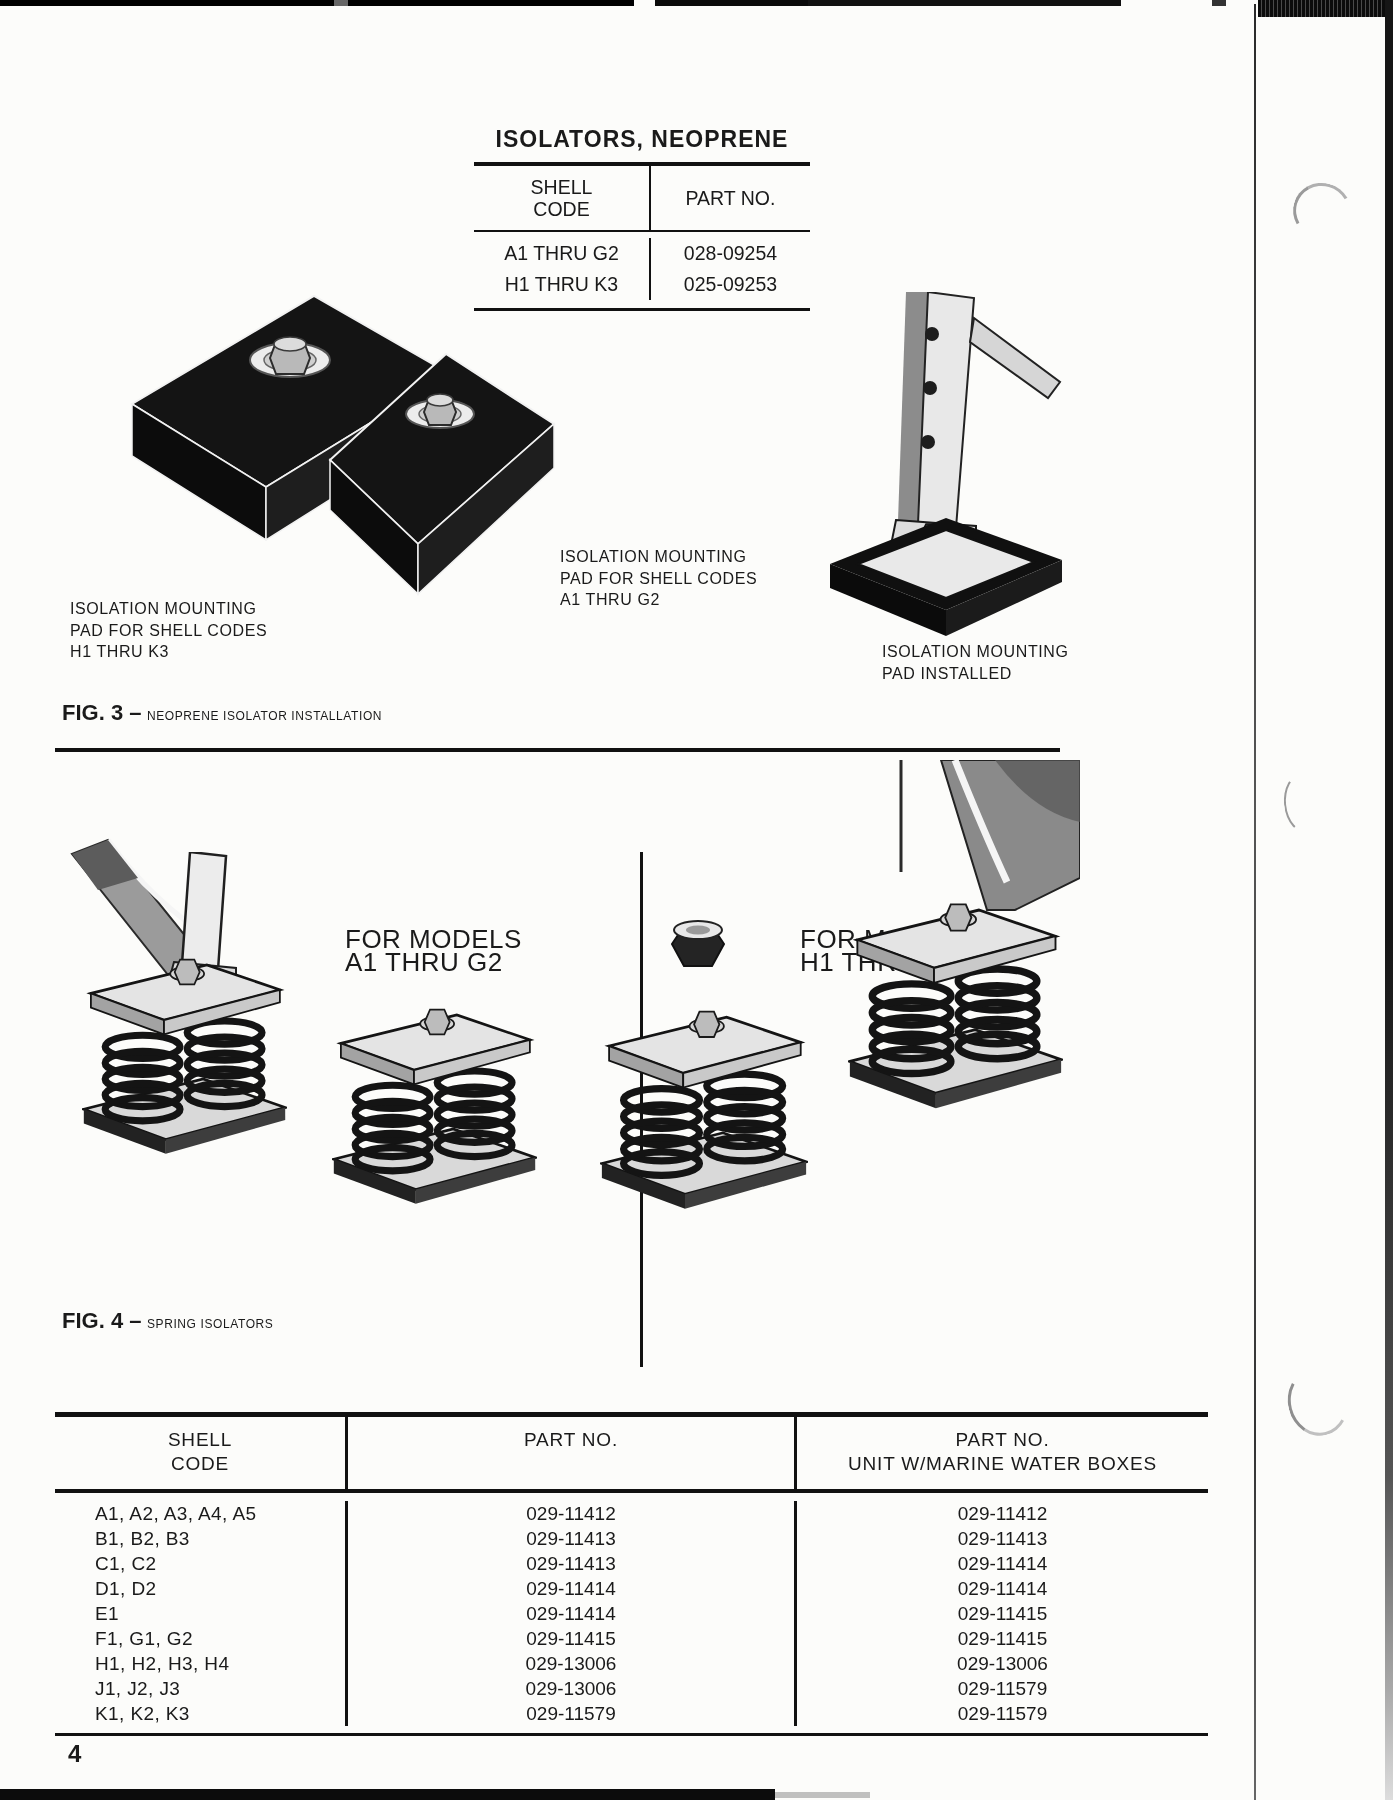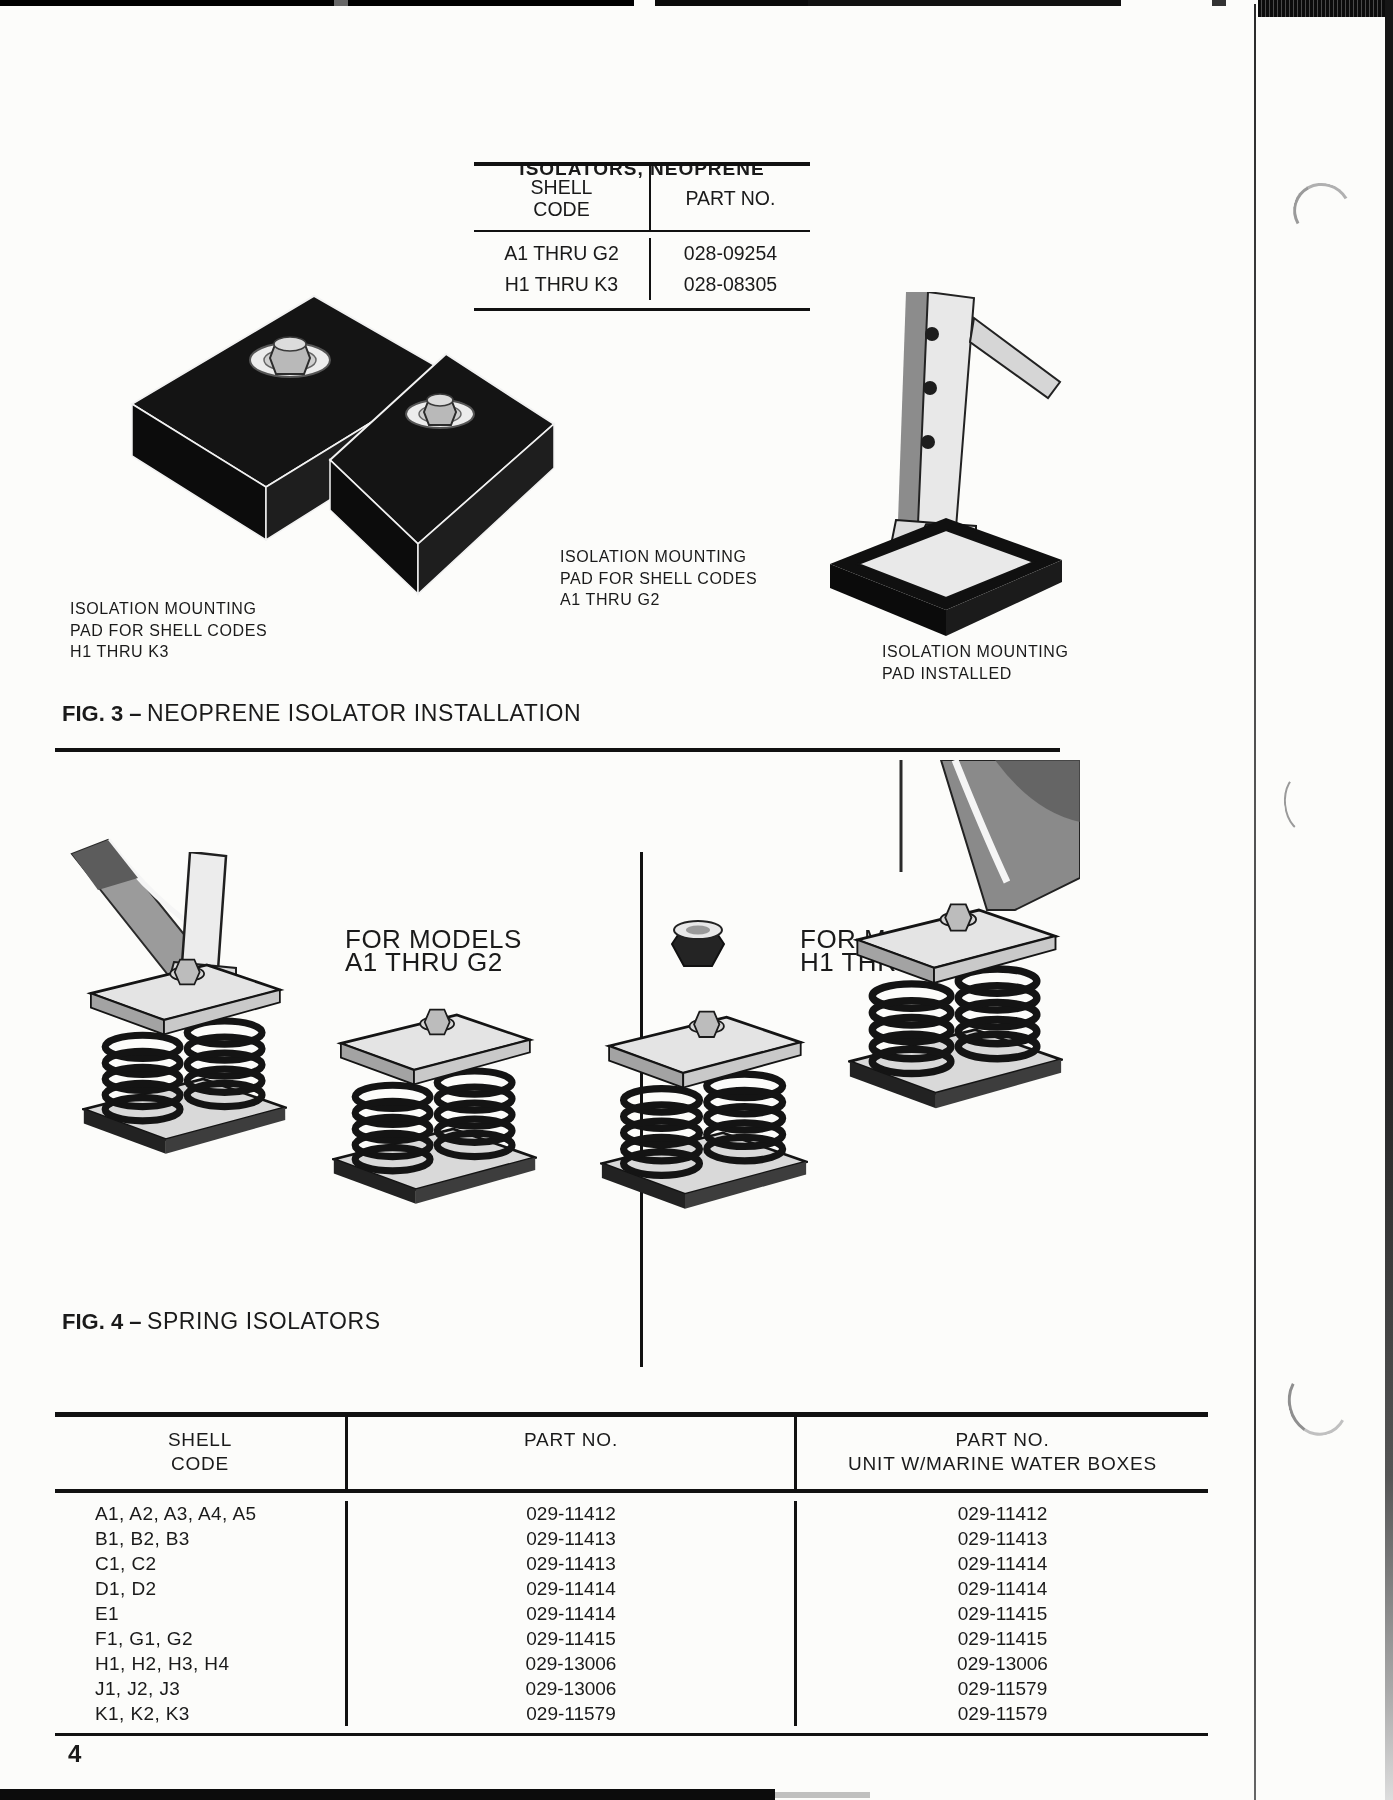--- a/index.html
+++ b/index.html
@@ -25,37 +25,37 @@
   .bottom-artifact2{left:775px;top:1792px;width:95px;height:6px;background:#777;opacity:.45;}
   .arc1{left:1293px;top:183px;width:52px;height:50px;border:3px solid transparent;
     border-left-color:#9a9a9a;border-top-color:#b0b0b0;border-radius:50%;transform:rotate(16deg);}
   .arc2{left:1284px;top:772px;width:40px;height:58px;border:2px solid transparent;
     border-left-color:#9a9a9a;border-radius:50%;transform:rotate(-6deg);}
   .arc3{left:1288px;top:1368px;width:54px;height:62px;border:3px solid transparent;
     border-left-color:#8f8f8f;border-bottom-color:#c0c0c0;border-radius:50%;transform:rotate(-14deg);}
 
   
   .iso-title{left:474px;top:126px;width:336px;text-align:center;
-    font-size:19px;font-weight:bold;letter-spacing:1px;white-space:nowrap;margin-top:32px;}
+    font-size:23px;font-weight:bold;letter-spacing:1px;white-space:nowrap;}
   .neo-table{left:474px;top:162px;width:336px;border-top:4px solid #111;border-bottom:3px solid #111;}
   .neo-row{display:flex;}
   .neo-c1{width:177px;border-right:2.5px solid #111;box-sizing:border-box;
     text-align:center;font-size:19.5px;}
   .neo-c2{flex:1;text-align:center;font-size:19.5px;}
   .neo-head{border-bottom:2.5px solid #111;height:64px;}
   .neo-head .neo-c1{padding-top:10px;line-height:22px;}
   .neo-head .neo-c2{display:flex;align-items:center;justify-content:center;}
   .neo-body{padding:6px 0 8px;}
   .neo-body .neo-row{height:31px;line-height:31px;}
 
   
   .cap{font-size:16px;line-height:21.5px;letter-spacing:.6px;white-space:nowrap;}
   .figline{white-space:nowrap;}
   .figbold{font-size:22px;font-weight:bold;margin-right:1px;}
-  .figtext{font-size:23px;letter-spacing:.6px;}
+  .figtext{font-size:12px;letter-spacing:.6px;}
   .rule{left:55px;top:748px;width:1005px;height:4px;background:#111;}
   .spring-heading{left:343px;top:795px;font-size:20.5px;font-weight:bold;letter-spacing:.4px;white-space:nowrap;}
   .vdiv{left:640px;top:852px;width:3px;height:515px;background:#111;}
   .formodels{font-size:26px;line-height:23px;letter-spacing:.5px;white-space:nowrap;}
 
   
   .sp-table{left:55px;top:1412px;width:1153px;border-top:5px solid #111;border-bottom:3.5px solid #111;box-sizing:border-box;}
   .sp-row{display:flex;}
   .sp-c1{width:293px;border-right:3px solid #111;box-sizing:border-box;}
   .sp-c2{width:449px;border-right:3px solid #111;box-sizing:border-box;text-align:center;}
@@ -122,21 +122,21 @@
         <span>PART NO.</span>
       </div>
     </div>
     <div class="neo-body">
       <div class="neo-row">
         <div class="neo-c1">A1 THRU G2</div>
         <div class="neo-c2">028-09254</div>
       </div>
       <div class="neo-row">
         <div class="neo-c1">H1 THRU K3</div>
-        <div class="neo-c2">028-08305</div>
+        <div class="neo-c2">025-09253</div>
       </div>
     </div>
   </div>
 
   <svg class="abs" style="left:118px;top:262px" width="345" height="330" viewBox="0 0 345 330">
     <polygon points="14,142 196,34 332,112 148,225" fill="#141414" stroke="#f2f2f2" stroke-width="2"></polygon>
     <polygon points="14,142 148,225 148,278 14,194" fill="#0c0c0c" stroke="#f2f2f2" stroke-width="1.5"></polygon>
     <polygon points="148,225 332,112 332,162 148,278" fill="#1e1e1e" stroke="#f2f2f2" stroke-width="1.5"></polygon>
     <ellipse cx="172" cy="98" rx="40" ry="17" fill="#ececec" stroke="#555" stroke-width="2"></ellipse>
     <ellipse cx="172" cy="98" rx="26" ry="11" fill="#cfcfcf" stroke="#666" stroke-width="1.5"></ellipse>

